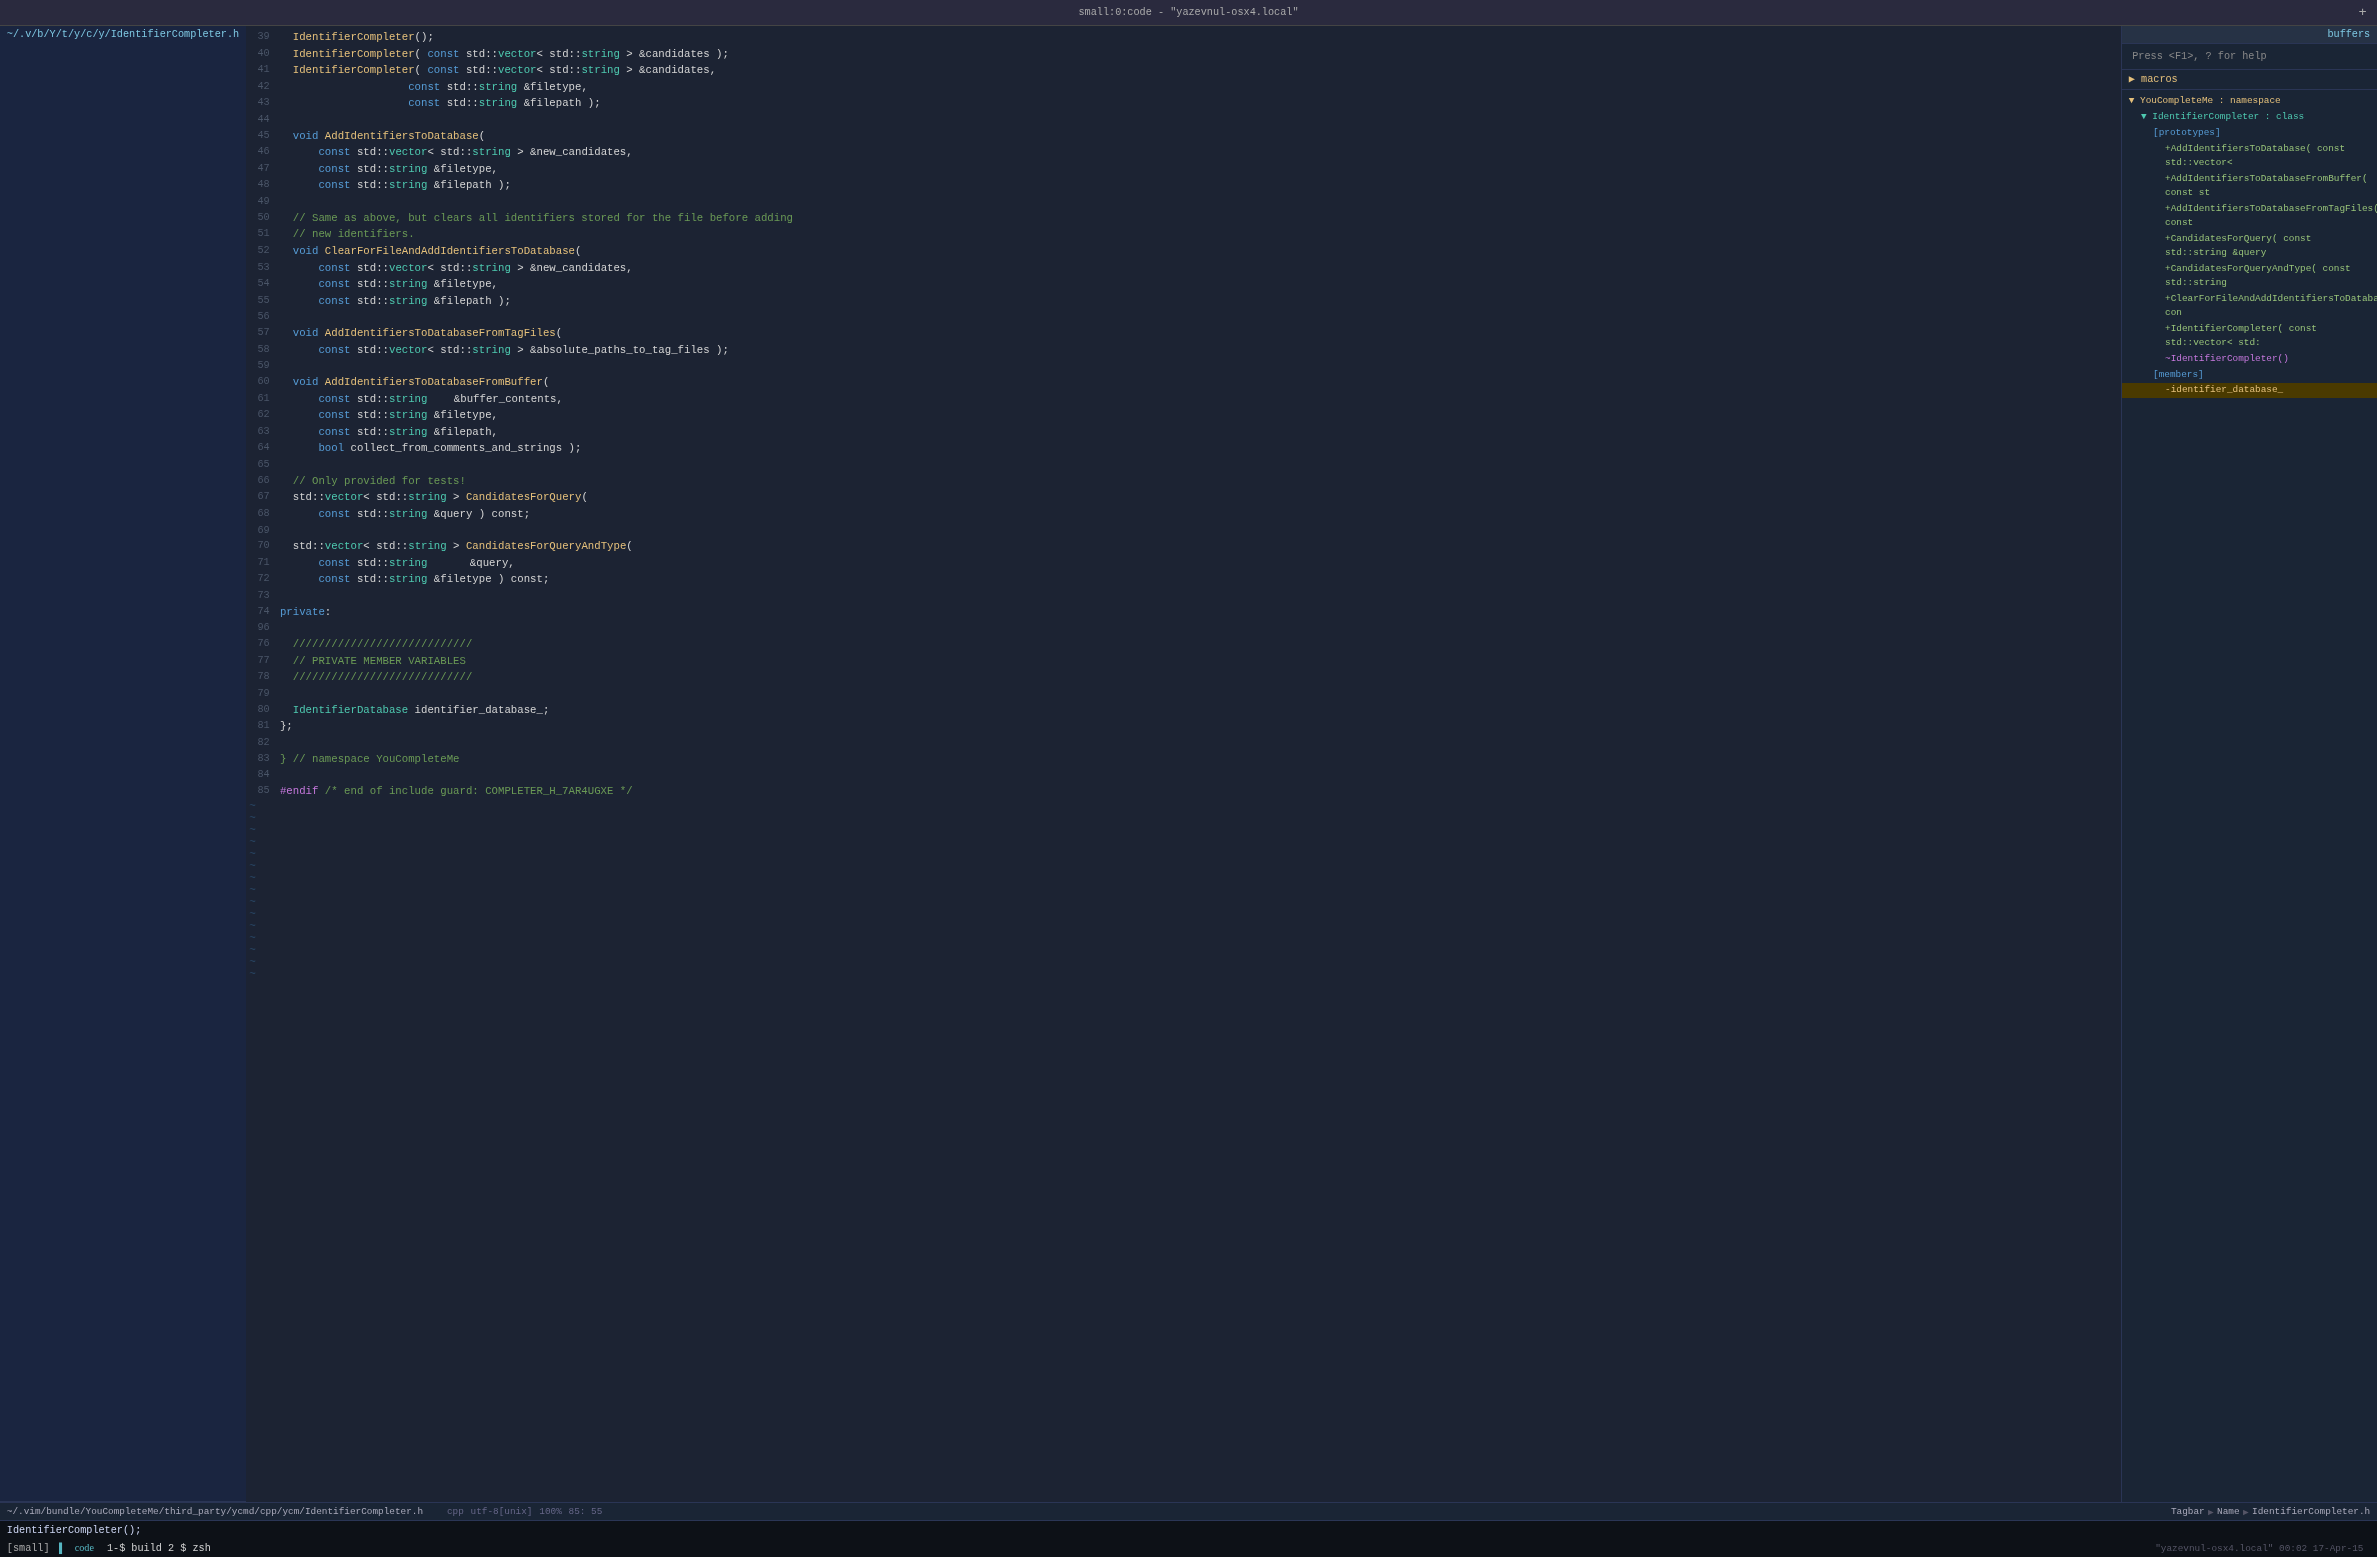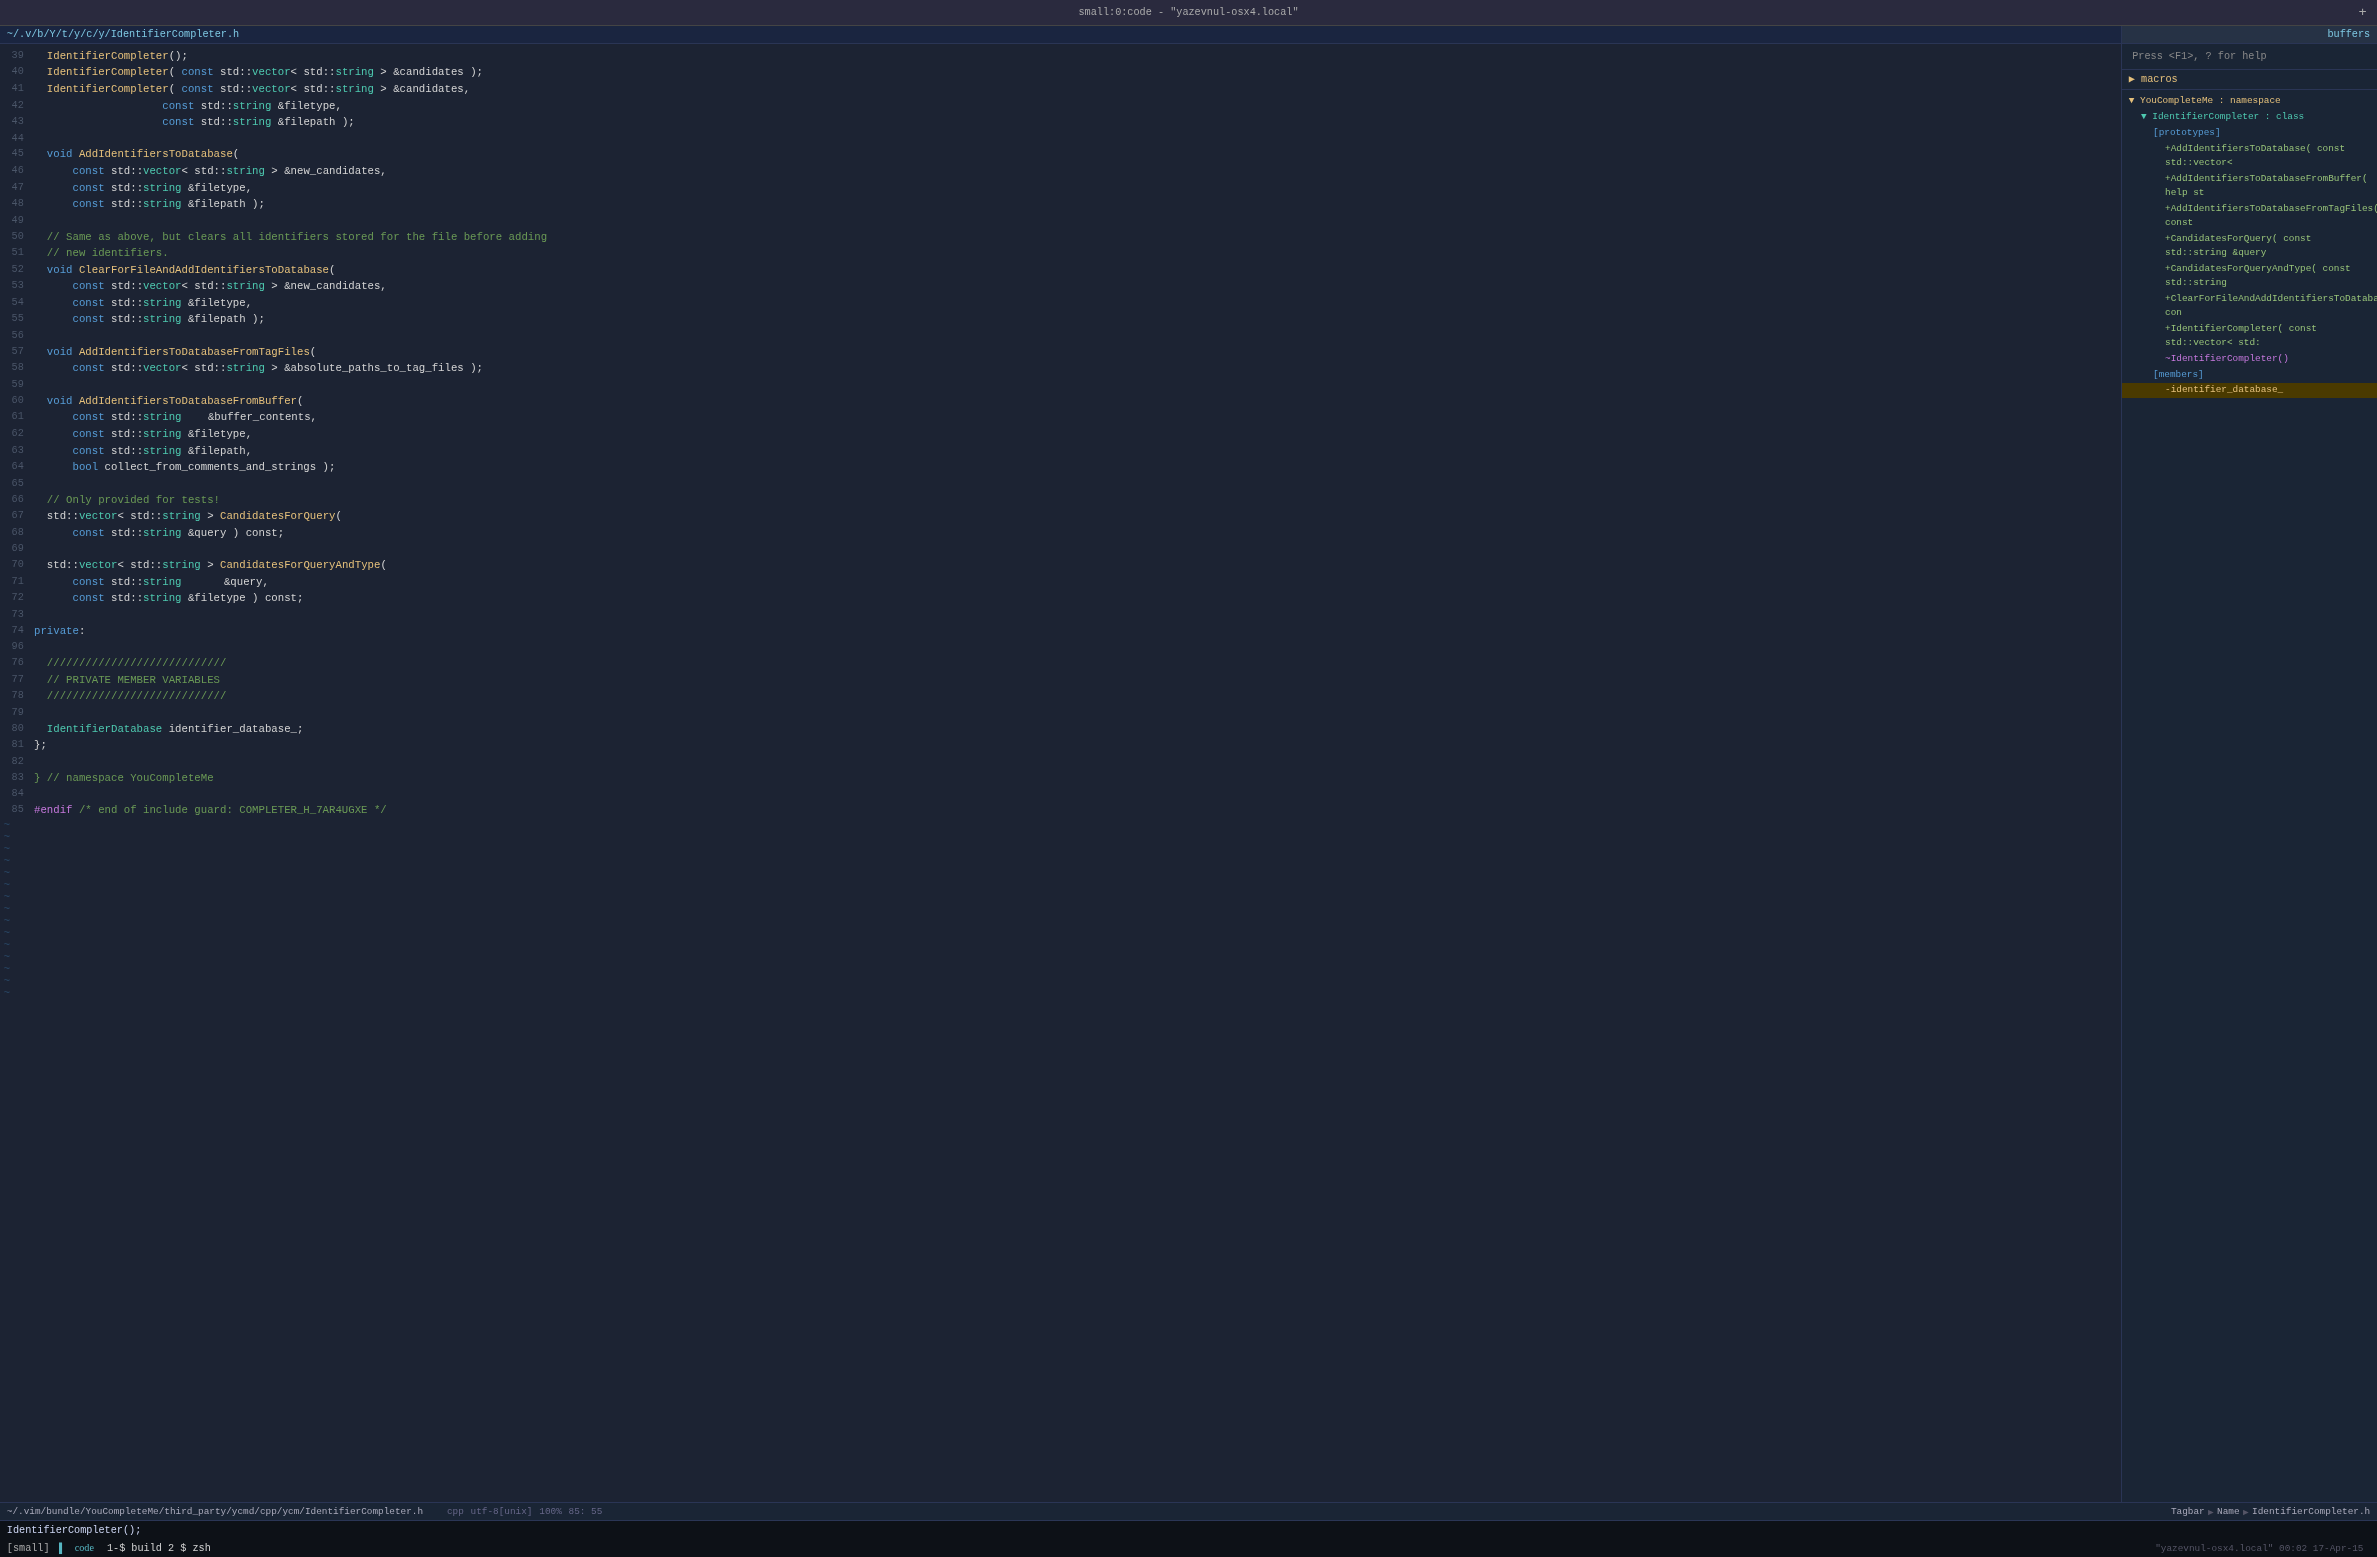--- a/index.html
+++ b/index.html
@@ -31,21 +31,21 @@
     }
     .main-area {
       display: flex;
       flex: 1;
       overflow: hidden;
     }
     .editor-pane {
       flex: 1;
       background: #1c2333;
       display: flex;
-      flex-direction: column;
+      flex-direction: row;
       overflow: hidden;
     }
     .tab-bar {
       background: #1a2540;
       padding: 3.4px 6.8px;
       font-size: 10.2px;
       color: #7ec8e3;
       border-bottom: 0.9px solid #2a3555;
     }
     .code-area {
@@ -225,21 +225,21 @@
     <div class="sidebar-top">Press &lt;F1&gt;, ? for help</div>
     <div style="padding:3.4px 6.8px;color:#e5c07b;font-size:10.2px;border-bottom:0.9px solid #2a3555;">
       <span style="color:#e5c07b;">▶ </span>
       <span style="color:#e5c07b;">macros</span>
     </div>
     <div class="sidebar-content" id="sidebar-tree">
     <div style="padding: 0.9px 6.8px; font-size: 9.4px; line-height: 1.5; color: rgb(229, 192, 123); cursor: pointer; font-family: &quot;Courier New&quot;, monospace;">▼ YouCompleteMe : namespace</div>
         <div style="padding: 0.9px 6.8px 0.9px 19px; font-size: 9.4px; line-height: 1.5; color: rgb(78, 201, 176); cursor: pointer; font-family: &quot;Courier New&quot;, monospace;">▼ IdentifierCompleter : class</div>
         <div style="padding: 0.9px 6.8px 0.9px 31px; font-size: 9.4px; line-height: 1.5; color: rgb(86, 156, 214); cursor: pointer; font-family: &quot;Courier New&quot;, monospace;">[prototypes]</div>
         <div style="padding: 0.9px 6.8px 0.9px 43px; font-size: 9.4px; line-height: 1.5; color: rgb(152, 195, 121); cursor: pointer; font-family: &quot;Courier New&quot;, monospace;">+AddIdentifiersToDatabase( const std::vector&lt;</div>
-        <div style="padding: 0.9px 6.8px 0.9px 43px; font-size: 9.4px; line-height: 1.5; color: rgb(152, 195, 121); cursor: pointer; font-family: &quot;Courier New&quot;, monospace;">+AddIdentifiersToDatabaseFromBuffer( help st</div>
+        <div style="padding: 0.9px 6.8px 0.9px 43px; font-size: 9.4px; line-height: 1.5; color: rgb(152, 195, 121); cursor: pointer; font-family: &quot;Courier New&quot;, monospace;">+AddIdentifiersToDatabaseFromBuffer( const st</div>
         <div style="padding: 0.9px 6.8px 0.9px 43px; font-size: 9.4px; line-height: 1.5; color: rgb(152, 195, 121); cursor: pointer; font-family: &quot;Courier New&quot;, monospace;">+AddIdentifiersToDatabaseFromTagFiles( const</div>
         <div style="padding: 0.9px 6.8px 0.9px 43px; font-size: 9.4px; line-height: 1.5; color: rgb(152, 195, 121); cursor: pointer; font-family: &quot;Courier New&quot;, monospace;">+CandidatesForQuery( const std::string &amp;query</div>
         <div style="padding: 0.9px 6.8px 0.9px 43px; font-size: 9.4px; line-height: 1.5; color: rgb(152, 195, 121); cursor: pointer; font-family: &quot;Courier New&quot;, monospace;">+CandidatesForQueryAndType( const std::string</div>
         <div style="padding: 0.9px 6.8px 0.9px 43px; font-size: 9.4px; line-height: 1.5; color: rgb(152, 195, 121); cursor: pointer; font-family: &quot;Courier New&quot;, monospace;">+ClearForFileAndAddIdentifiersToDatabase( con</div>
         <div style="padding: 0.9px 6.8px 0.9px 43px; font-size: 9.4px; line-height: 1.5; color: rgb(152, 195, 121); cursor: pointer; font-family: &quot;Courier New&quot;, monospace;">+IdentifierCompleter( const std::vector&lt; std:</div>
         <div style="padding: 0.9px 6.8px 0.9px 43px; font-size: 9.4px; line-height: 1.5; color: rgb(198, 120, 221); cursor: pointer; font-family: &quot;Courier New&quot;, monospace;">~IdentifierCompleter()</div>
         <div style="padding: 0.9px 6.8px 0.9px 31px; font-size: 9.4px; line-height: 1.5; color: rgb(86, 156, 214); cursor: pointer; font-family: &quot;Courier New&quot;, monospace;">[members]</div>
         <div style="padding: 0.9px 6.8px 0.9px 43px; font-size: 9.4px; line-height: 1.5; color: rgb(229, 192, 123); cursor: pointer; font-family: &quot;Courier New&quot;, monospace; background: rgb(74, 58, 0);">-identifier_database_</div>
       </div>
   </div>

